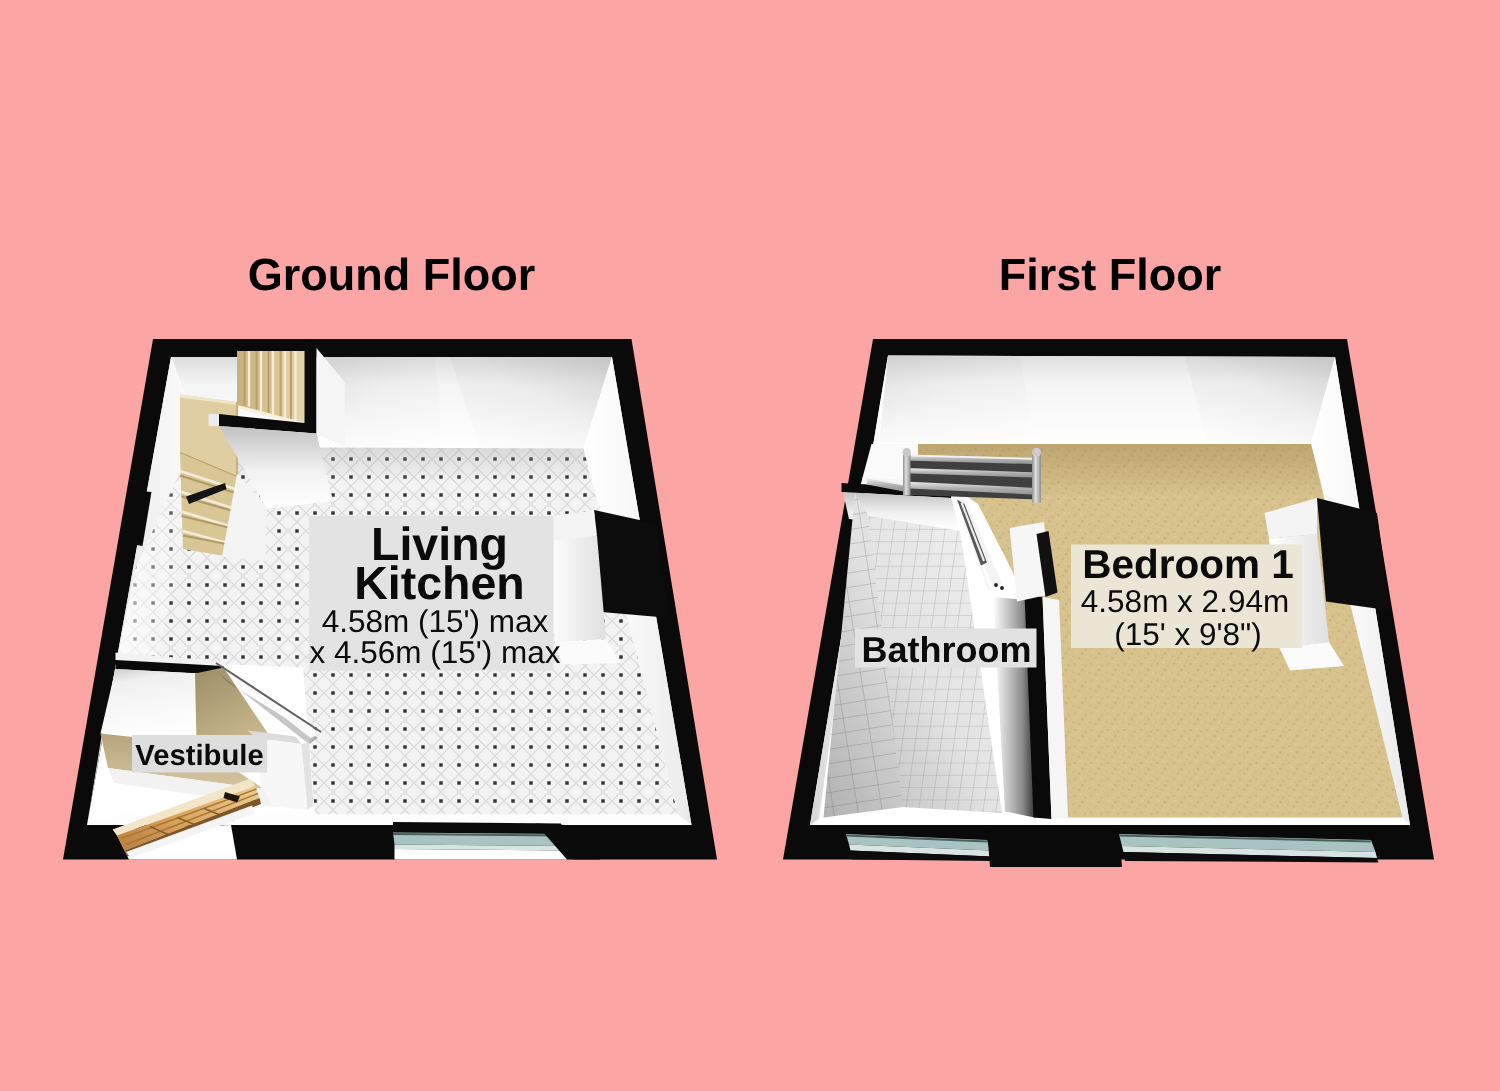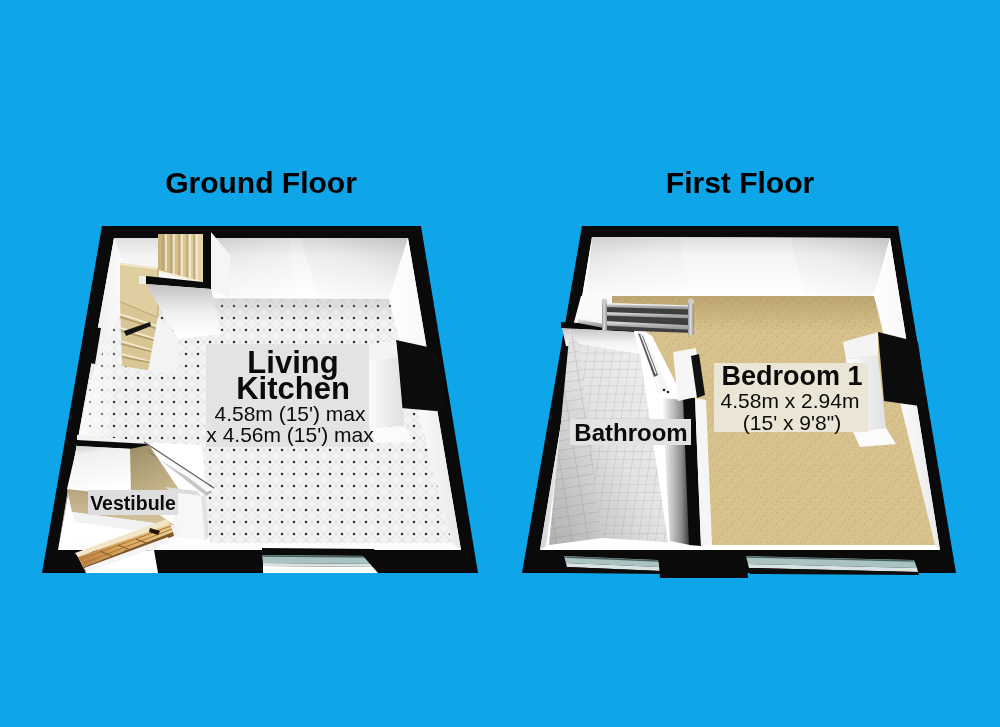--- a/index.html
+++ b/index.html
@@ -1,16 +1,16 @@
 <!DOCTYPE html>
 <html><head>
 <meta charset="utf-8">
 <style>
 html,body{margin:0;padding:0;background:#ffffff;}
-#stage{position:relative;width:1000px;height:727px;background:#0ea5e9;overflow:hidden;}
+#stage{position:relative;width:1000px;height:727px;background:#fca5a5;overflow:hidden;}
 svg{display:block;}
 text{font-family:"Liberation Sans",sans-serif;}
 </style>
 </head>
 <body>
 <div id="stage">
 <svg width="1000" height="727" viewBox="0 0 1000 727">
 <defs>
 
 <pattern id="dotfloor" width="12" height="12" patternUnits="userSpaceOnUse">

